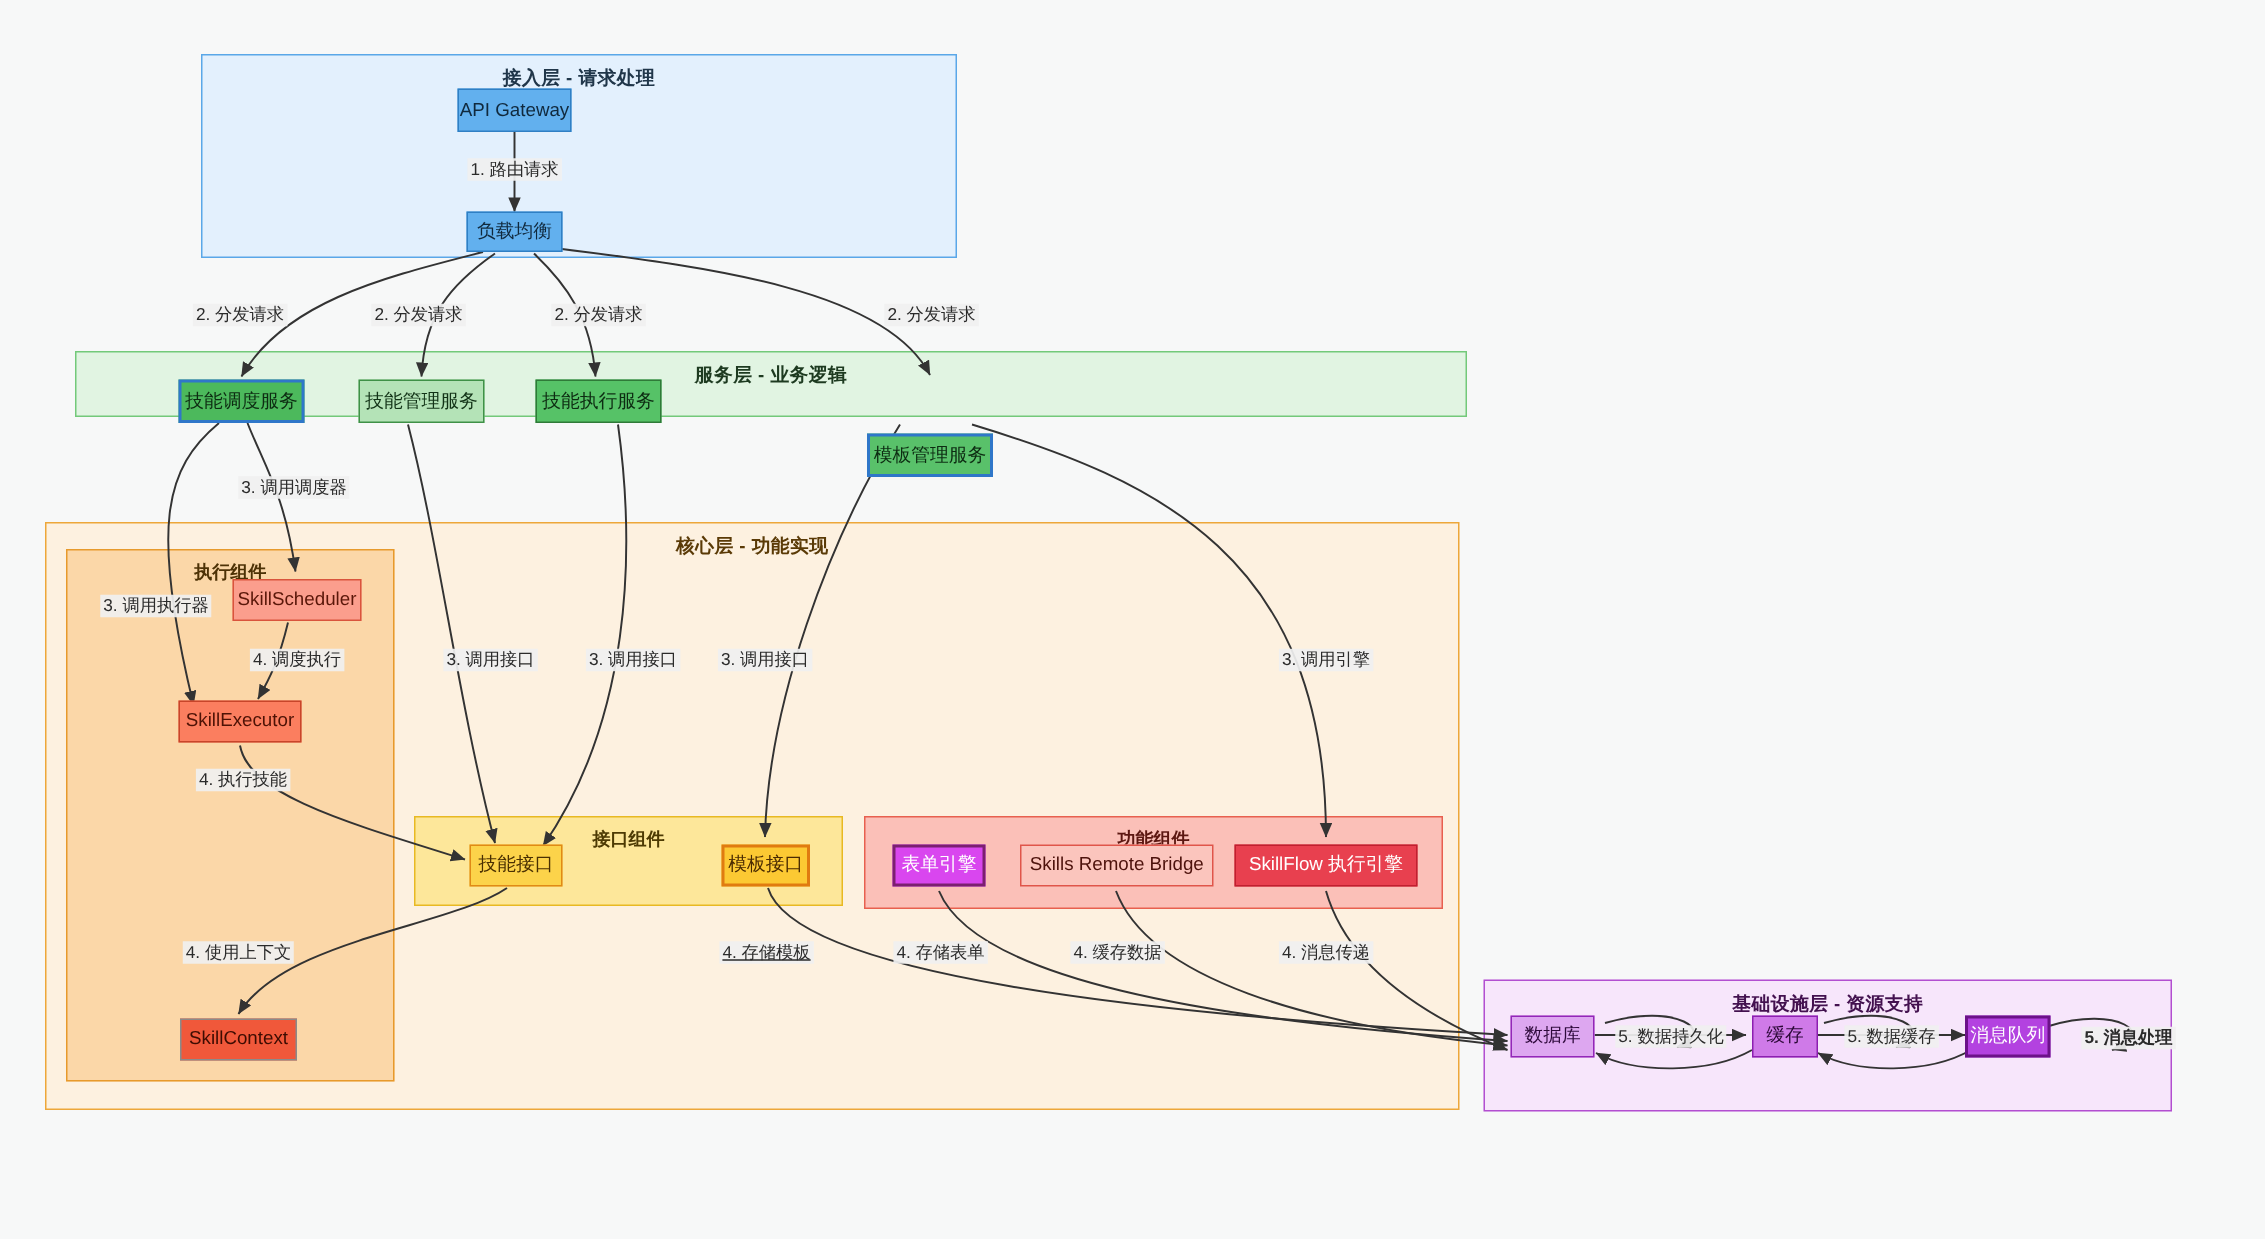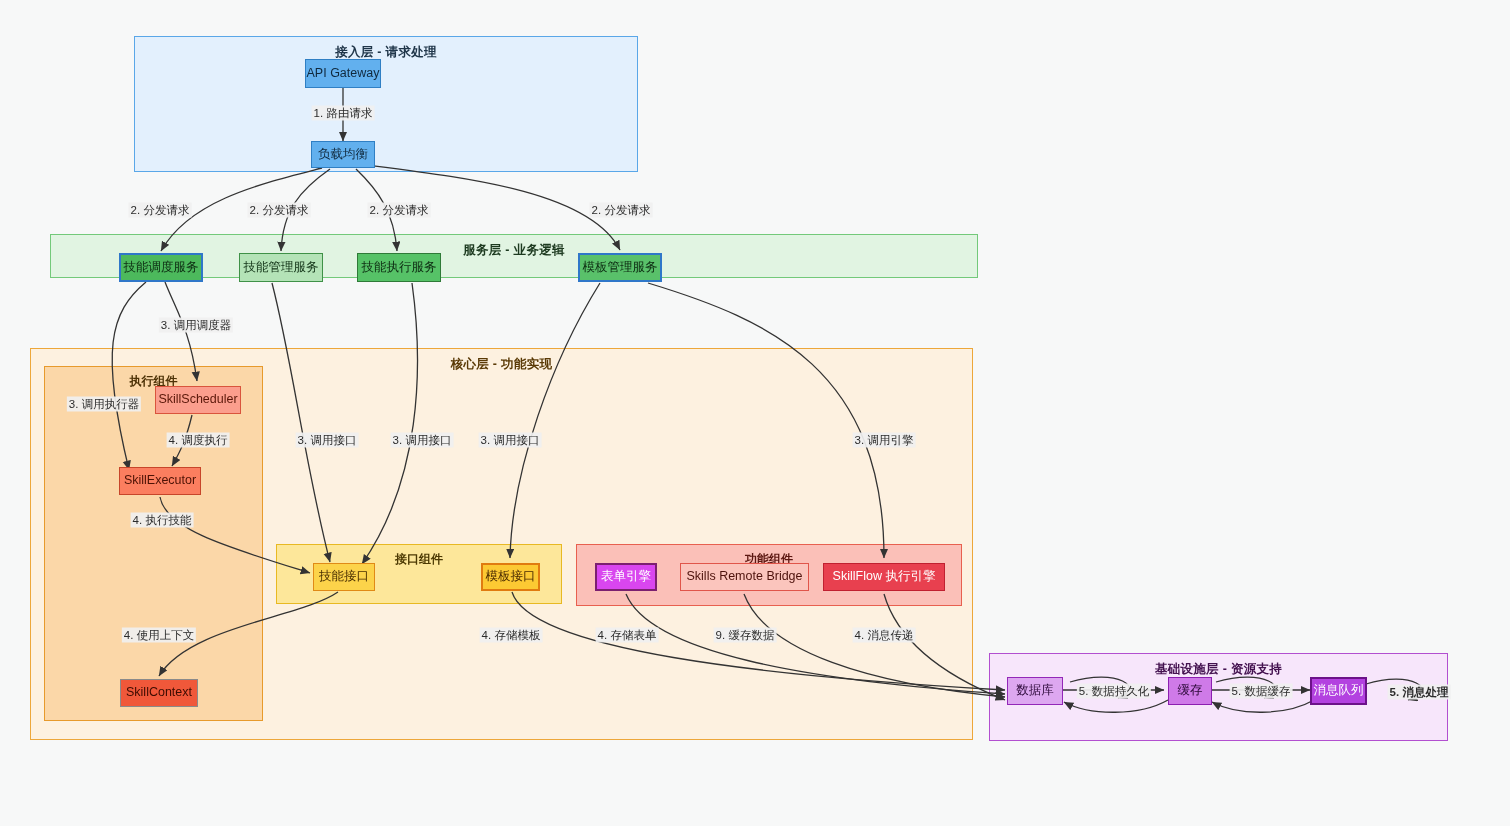--- a/index.html
+++ b/index.html
@@ -45,21 +45,21 @@
     border-style:solid;white-space:nowrap;
     padding:0 6px;
   }
   
   .n-api{background:#62b0ee;border:1.4px solid #2f7fc4;color:#10293d;}
   .n-lb{background:#62b0ee;border:1.6px solid #2f7fc4;color:#10293d;}
   
   .n-svc{background:#b4e3b7;border:1.4px solid #3f9147;color:#123317;}
   .n-svc-strong{background:#4cb95c;border:2px solid #2f77c9;color:#0d2c12;}
   .n-svc-mid{background:#56c267;border:1.4px solid #2f7a38;color:#0d2c12;}
-  .n-svc-tpl{background:#59c16a;border:2px solid #2f77c9;color:#0d2c12;}
+  .n-svc-tpl{background:#59c16a;border:2px solid #2f77c9;color:#0d2c12;margin-top:36px;}
   
   .n-sched{background:#fb9e8d;border:1.4px solid #d9543c;color:#5a1709;}
   .n-exec{background:#fb7e5f;border:1.4px solid #c7452a;color:#4d1205;}
   .n-ctx{background:#f0583a;border:1.6px solid #8a8a8a;color:#3d0c02;}
   
   .n-iface{background:#fcd34a;border:1.6px solid #e08a16;color:#4a3002;}
   .n-iface-strong{background:#fcc933;border:2.2px solid #e07b10;color:#4a2b02;}
   
   .n-form{background:#d946ef;border:2px solid #7b2070;color:#fff;}
   .n-bridge{background:#fbc5bd;border:1.5px solid #e0554a;color:#4d120c;}
@@ -242,23 +242,23 @@
   <div class="elabel" style="left:104px;top:404px;">3. 调用执行器</div>
   <div class="elabel" style="left:198px;top:440px;">4. 调度执行</div>
   <div class="elabel" style="left:162px;top:520px;">4. 执行技能</div>
   <div class="elabel" style="left:159px;top:635px;">4. 使用上下文</div>
 
   <div class="elabel" style="left:327px;top:440px;">3. 调用接口</div>
   <div class="elabel" style="left:422px;top:440px;">3. 调用接口</div>
   <div class="elabel" style="left:510px;top:440px;">3. 调用接口</div>
   <div class="elabel" style="left:884px;top:440px;">3. 调用引擎</div>
 
-  <div class="elabel" style="left:511px;top:635px;">4. 存储模板</div>
+  <div class="elabel" style="left:511px;top:635px;text-decoration:underline;">4. 存储模板</div>
   <div class="elabel" style="left:627px;top:635px;">4. 存储表单</div>
-  <div class="elabel" style="left:745px;top:635px;">9. 缓存数据</div>
+  <div class="elabel" style="left:745px;top:635px;">4. 缓存数据</div>
   <div class="elabel" style="left:884px;top:635px;">4. 消息传递</div>
 
   <div class="elabel" style="left:1114px;top:691px;">5. 数据持久化</div>
   <div class="elabel" style="left:1261px;top:691px;">5. 数据缓存</div>
   <div class="elabel" style="left:1419px;top:692px;font-weight:bold;">5. 消息处理</div>
 
 
 </div>
 
 </body></html>

